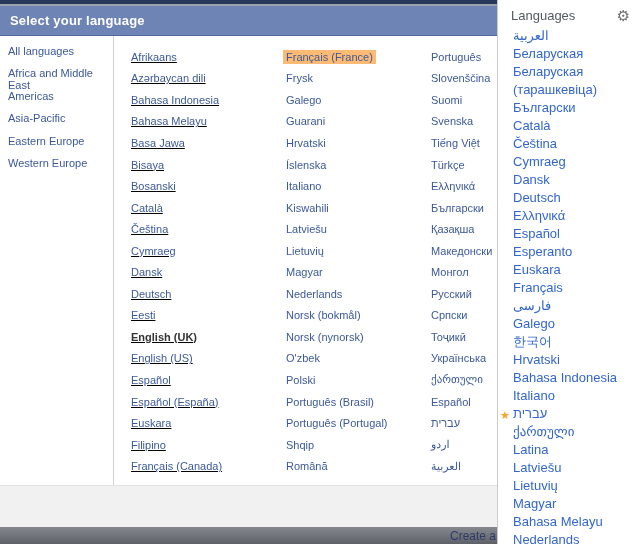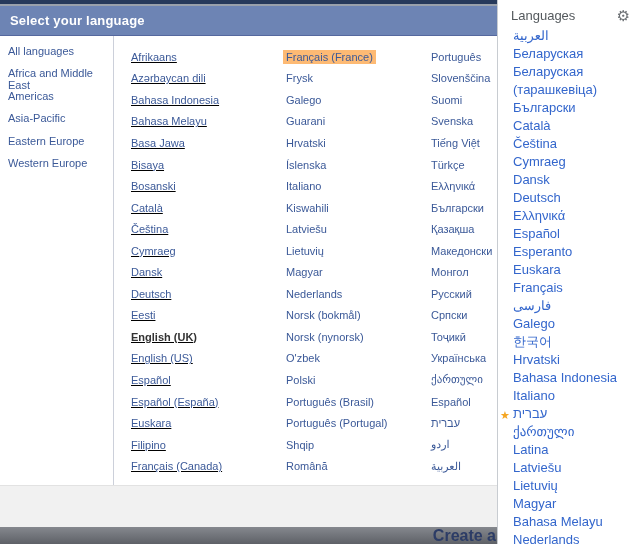--- a/index.html
+++ b/index.html
@@ -23,21 +23,21 @@
   .lang-col { width:145px; flex:none; }
   .lang-col.first { width:155px;text-decoration:underline; }
   .lang-item { height:21.55px; font-size:11px; color:#3b5998; display:flex; align-items:center; }
   .lang-item > span { padding:1px 3px; cursor:pointer; white-space:nowrap; }
   .lang-item.bold > span { font-weight:bold; color:#333333;text-align:center; }
   .lang-item.highlight > span { background:#fdba74; }
 
   .footer-strip { height:42px; background:#f1f1f1; border-top:1px solid #e2e2e2; }
   .bottom-bar { height:17px; background:linear-gradient(#85888e,#5e6167);
     display:flex; justify-content:flex-end; align-items:center; padding-right:144px; }
-  .create-link { font-size:16px; font-weight:bold; color:#2c3c66; cursor:pointer; white-space:nowrap; }
+  .create-link { font-size:12px; font-weight:normal; color:#2c3c66; cursor:pointer; white-space:nowrap; }
 
   
   .lang-panel { position:absolute; top:0; right:0; width:143px; height:544px;
     background:#ffffff; border-left:1px solid #c8ccd1; overflow:hidden; }
   .panel-header { display:flex; justify-content:space-between; align-items:center;
     padding:8px 10px 2px 13px; }
   .panel-title { font-size:13px; color:#54595d; }
   .gear { font-size:15px; color:#6d7175; cursor:pointer; line-height:13px; }
   .panel-list { list-style:none; padding:2px 4px 0 15px; }
   .panel-item { position:relative; font-size:13px; line-height:18px; color:#3366cc; }

